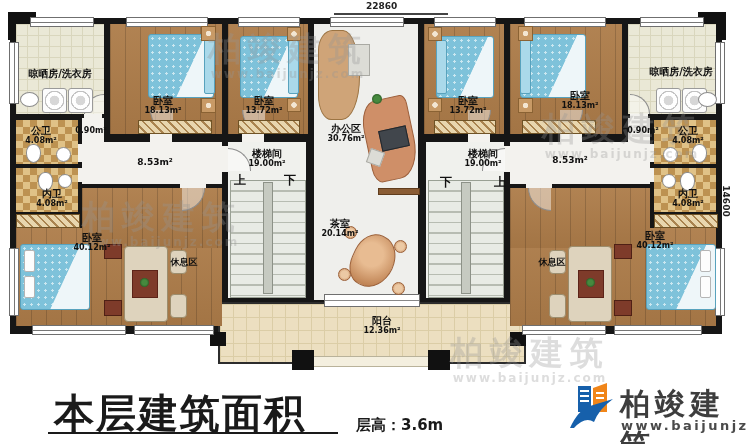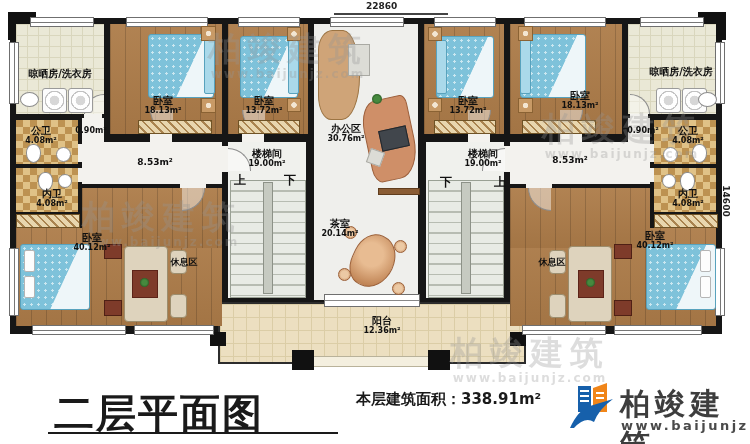--- a/index.html
+++ b/index.html
@@ -366,23 +366,23 @@
     <div class="wm-cn">柏竣建筑</div>
     <div class="wm-url">www.baijunjz.com</div>
     </div>
   <div class="wm" style="left:420px;top:336px;width:220px;">
     <div class="wm-cn">柏竣建筑</div>
     <div class="wm-url">www.baijunjz.com</div>
     </div>
 </div>
 
 <div class="abs" style="left:0;top:374px;width:750px;height:70px;">
-  <div class="t-main" style="left:54px;top:12px;">二层平面图</div>
+  <div class="t-main" style="left:54px;top:12px;">本层建筑面积</div>
   <div class="t-underline" style="left:48px;top:58px;width:290px;height:2px;"></div>
-  <div class="t-info" style="left:356px;top:16px;">本层建筑面积：338.91m²</div>
+  <div class="t-info" style="left:356px;top:42px;">层高：3.6m</div>
 
   <svg style="position:absolute;left:566px;top:4px;" width="50" height="60" viewBox="0 0 50 60">
     <rect x="12" y="8" width="13" height="26" fill="#1660ab"></rect>
     <rect x="14" y="12" width="9" height="2" fill="#fff"></rect>
     <rect x="14" y="17" width="9" height="2" fill="#fff"></rect>
     <rect x="14" y="22" width="9" height="2" fill="#fff"></rect>
     <polygon points="27,10 41,5 41,34 27,34" fill="#f08519"></polygon>
     <rect x="30" y="14" width="8" height="2" fill="#fff"></rect>
     <rect x="30" y="19" width="8" height="2" fill="#fff"></rect>
     <path d="M4 50 Q12 32 24 28 L47 21 Q33 31 28 44 Q19 38 8 50 Z" fill="#1660ab"></path>

